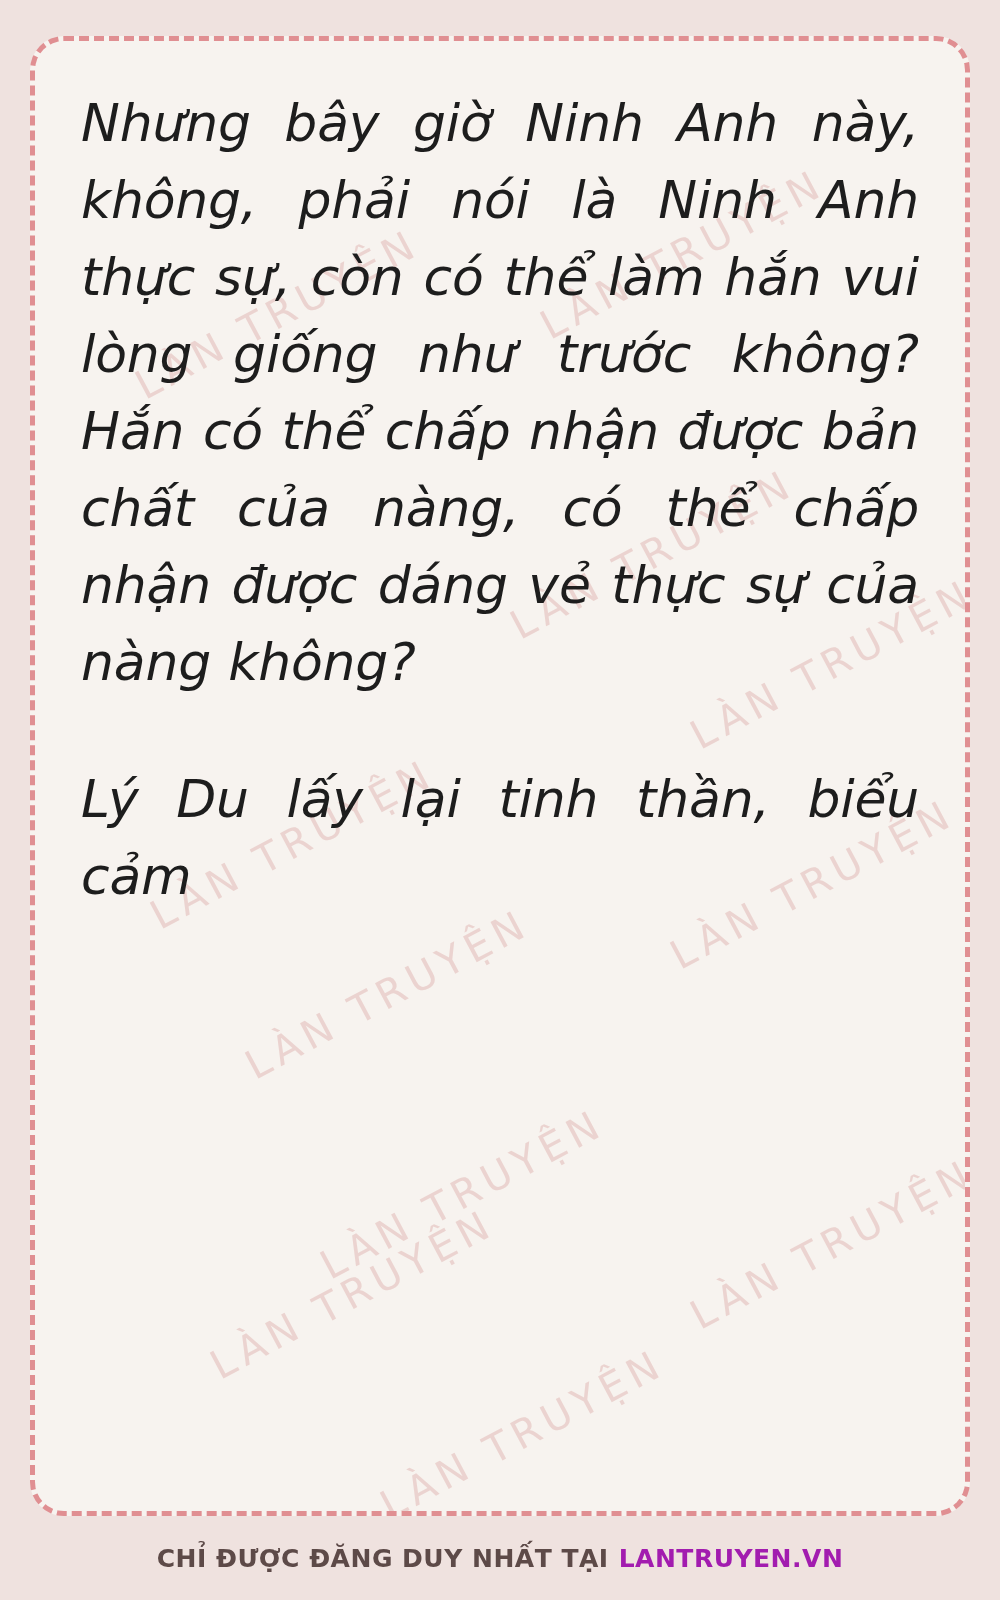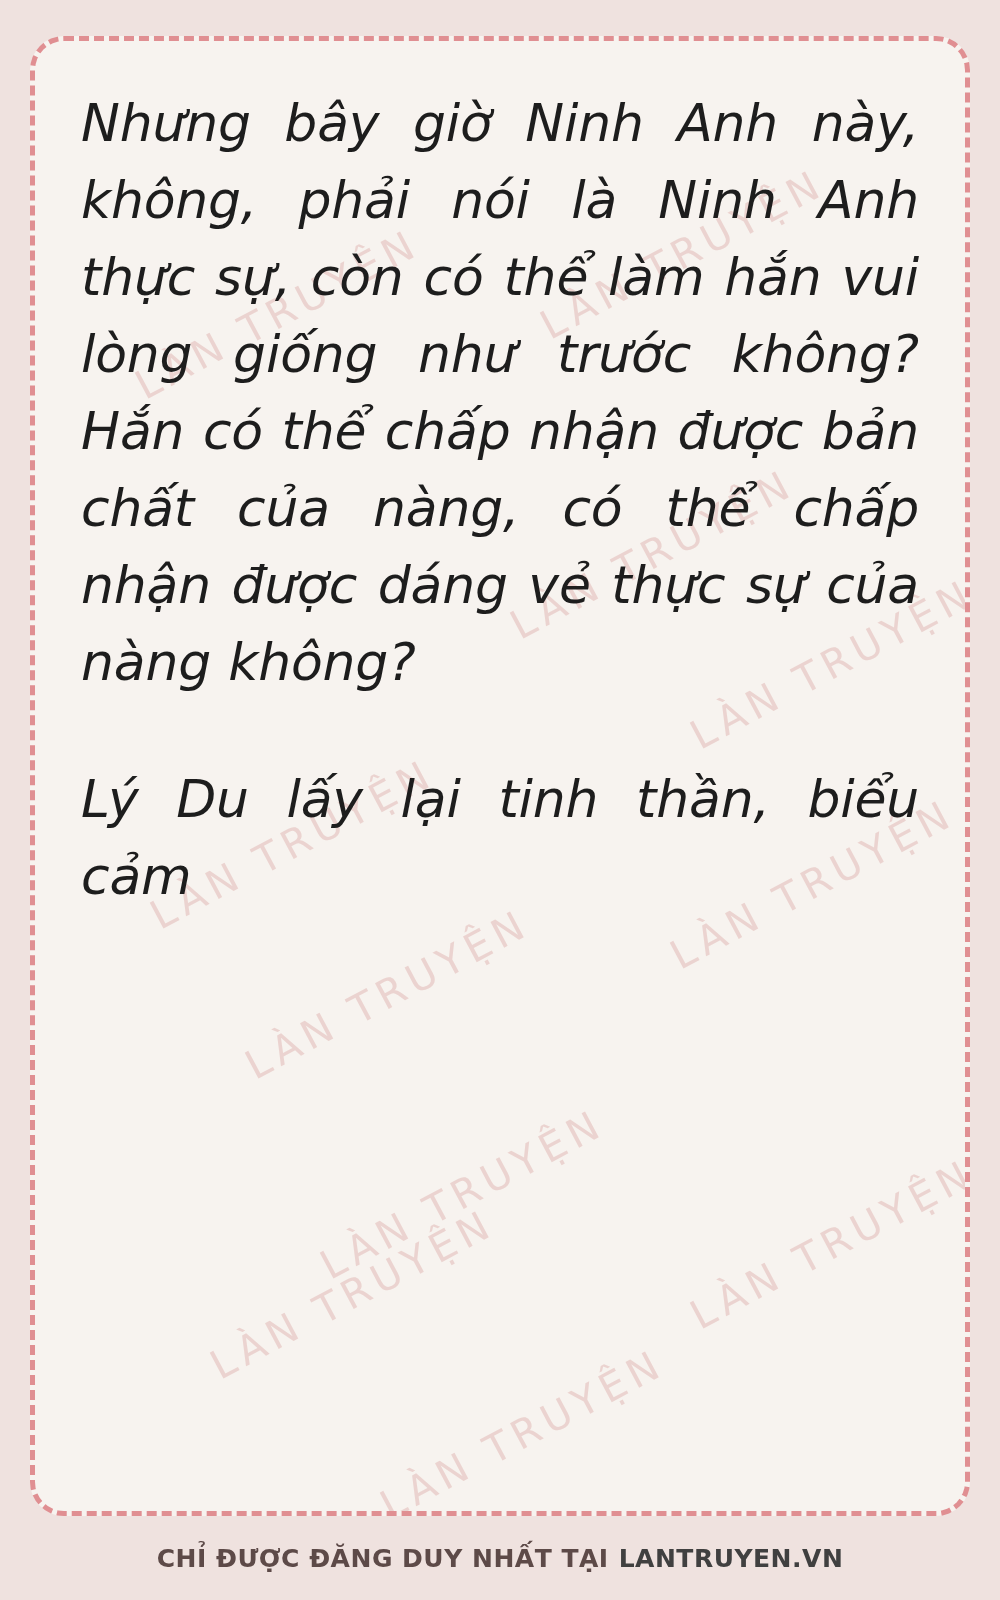--- a/index.html
+++ b/index.html
@@ -106,21 +106,21 @@
     font-family: "DejaVu Sans", sans-serif;
     font-size: 25px;
     font-weight: bold;
     color: #5d4a48;
     letter-spacing: 0.5px;
   }
   #footer-site {
     font-family: "DejaVu Sans", sans-serif;
     font-size: 25px;
     font-weight: bold;
-    color: #404040;
+    color: #a21caf;
     letter-spacing: 0.5px;
     margin-left: 10px;
   }
 </style>
 </head>
 <body>
 
 <div id="reader-page">
 
   <div id="content-card">

